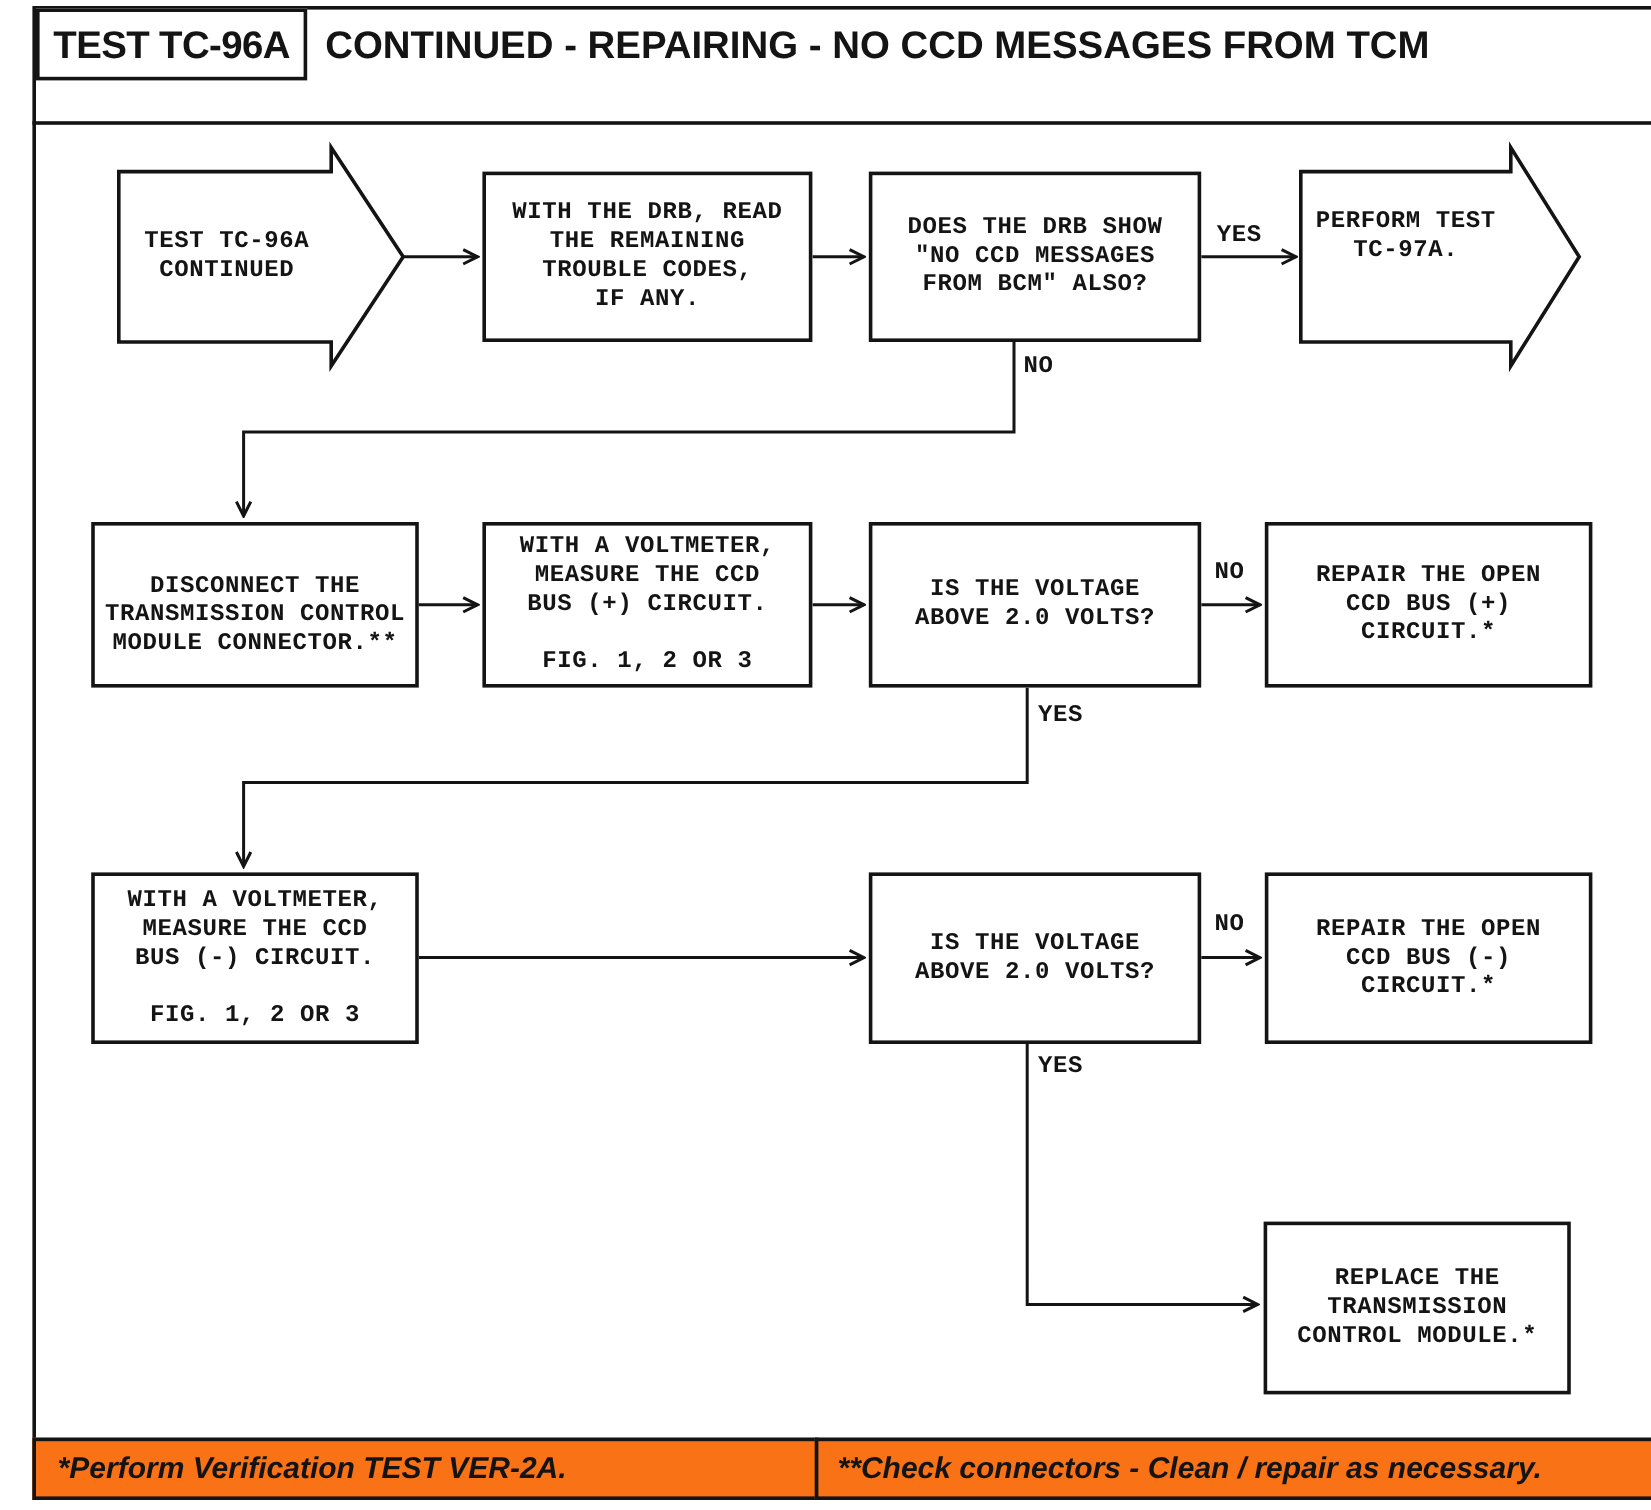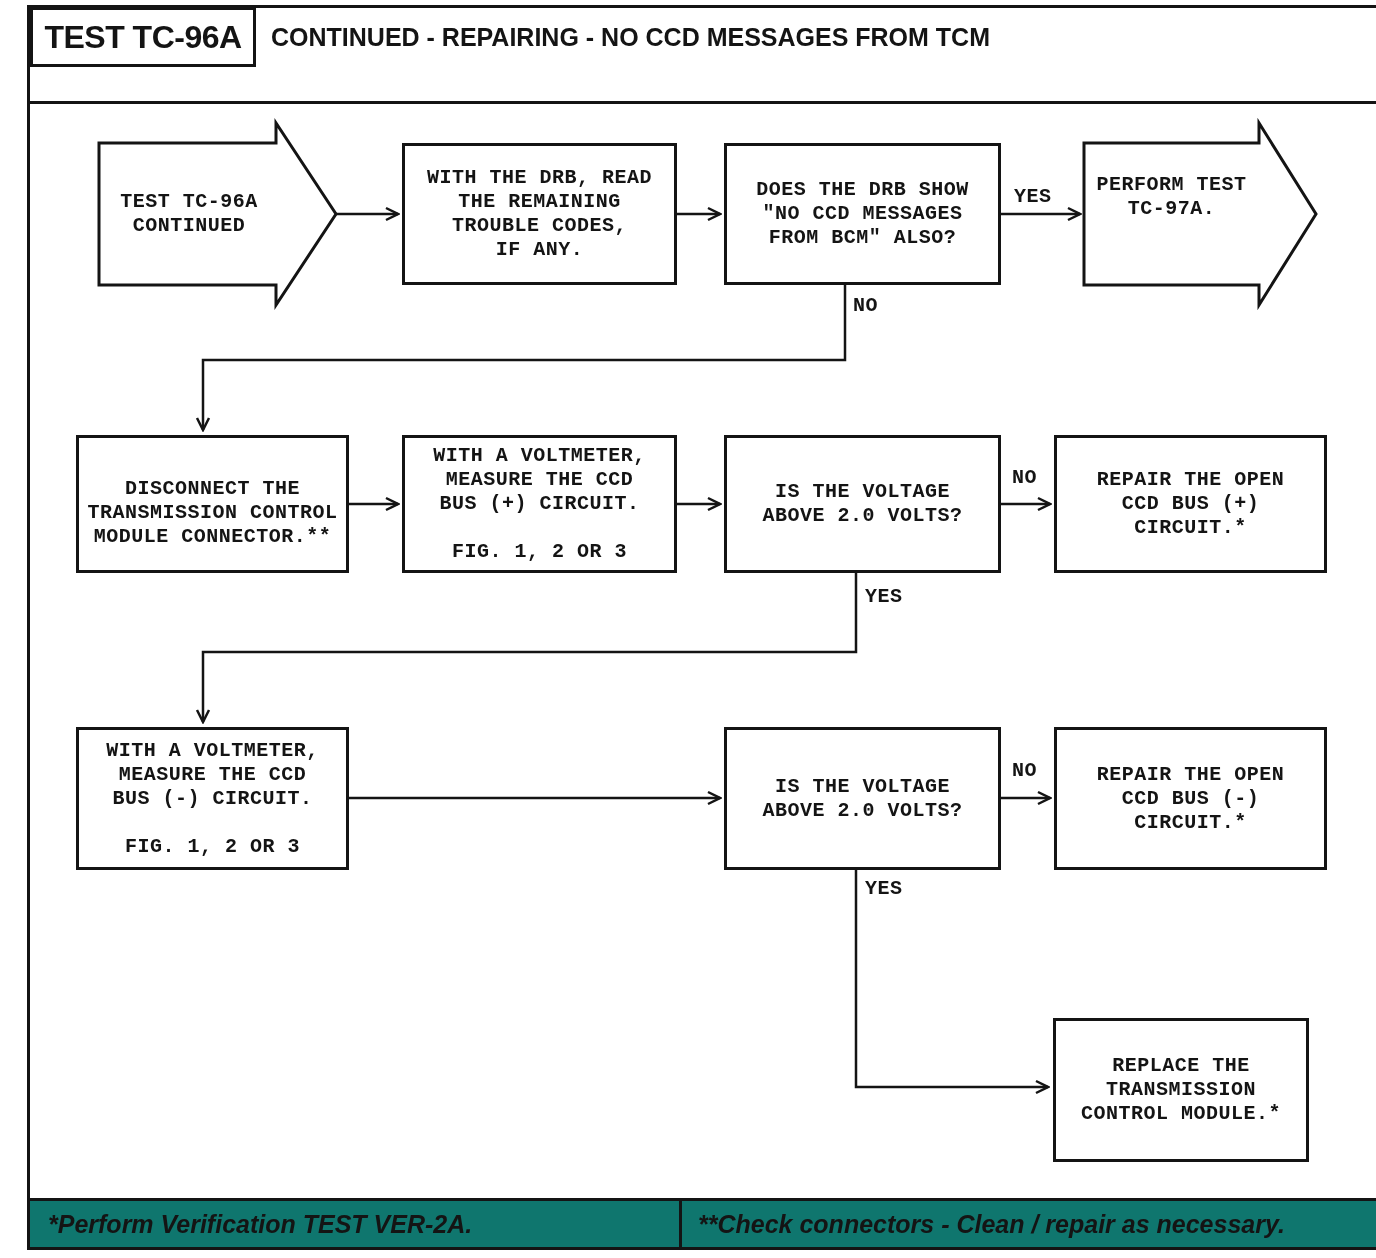--- a/index.html
+++ b/index.html
@@ -4,29 +4,29 @@
 <style>
   html,body{margin:0;padding:0;background:#ffffff;}
   .page{position:relative;width:1376px;height:1258px;background:#ffffff;overflow:hidden;
         font-family:"Liberation Mono",monospace;color:#141414;margin-left:19px;}
   .frame{position:absolute;left:8px;top:5px;width:1360px;height:1245px;border:3px solid #141414;box-sizing:border-box;}
   .header-sep{position:absolute;left:8px;top:101px;width:1360px;height:3px;background:#141414;}
   .title-box{position:absolute;left:11px;top:7px;width:226px;height:60px;border:3px solid #141414;box-sizing:border-box;
              background:#fff;display:flex;align-items:center;justify-content:center;}
   .title-box span{font-family:"Liberation Sans",sans-serif;font-weight:bold;font-size:32px;letter-spacing:-0.5px;}
   .header-title{position:absolute;left:252px;top:7px;height:60px;display:flex;align-items:center;
-                font-family:"Liberation Sans",sans-serif;font-weight:bold;font-size:25px;letter-spacing:0;}
+                font-family:"Liberation Sans",sans-serif;font-weight:bold;font-size:32px;letter-spacing:0;}
   svg.flow{position:absolute;left:0;top:0;width:1376px;height:1258px;}
   .node{position:absolute;border:3px solid #141414;box-sizing:border-box;background:#ffffff;
         display:flex;align-items:center;justify-content:center;text-align:center;}
   .node span,.atext span{white-space:pre-line;font:700 20px/24px "Liberation Mono",monospace;letter-spacing:0.5px;}
   .node.top{align-items:center;padding-top:17px;}
   .atext{position:absolute;display:flex;align-items:center;justify-content:center;text-align:center;}
   .lbl{position:absolute;font:700 20px/22px "Liberation Mono",monospace;letter-spacing:0.5px;}
-  .footer-cell{position:absolute;border:3px solid #141414;box-sizing:border-box;background:#0f766e;
+  .footer-cell{position:absolute;border:3px solid #141414;box-sizing:border-box;background:#f97316;
                display:flex;align-items:center;font-family:"Liberation Sans",sans-serif;
                font-weight:bold;font-style:italic;font-size:25px;}
   
   #n-read{left:383px;top:143px;width:275px;height:142px;}
   #n-drb{left:705px;top:143px;width:277px;height:142px;}
   #n-disc{left:57px;top:435px;width:273px;height:138px;}
   #n-mplus{left:383px;top:435px;width:275px;height:138px;}
   #n-vplus{left:705px;top:435px;width:277px;height:138px;}
   #n-rplus{left:1035px;top:435px;width:273px;height:138px;}
   #n-mminus{left:57px;top:727px;width:273px;height:143px;}

